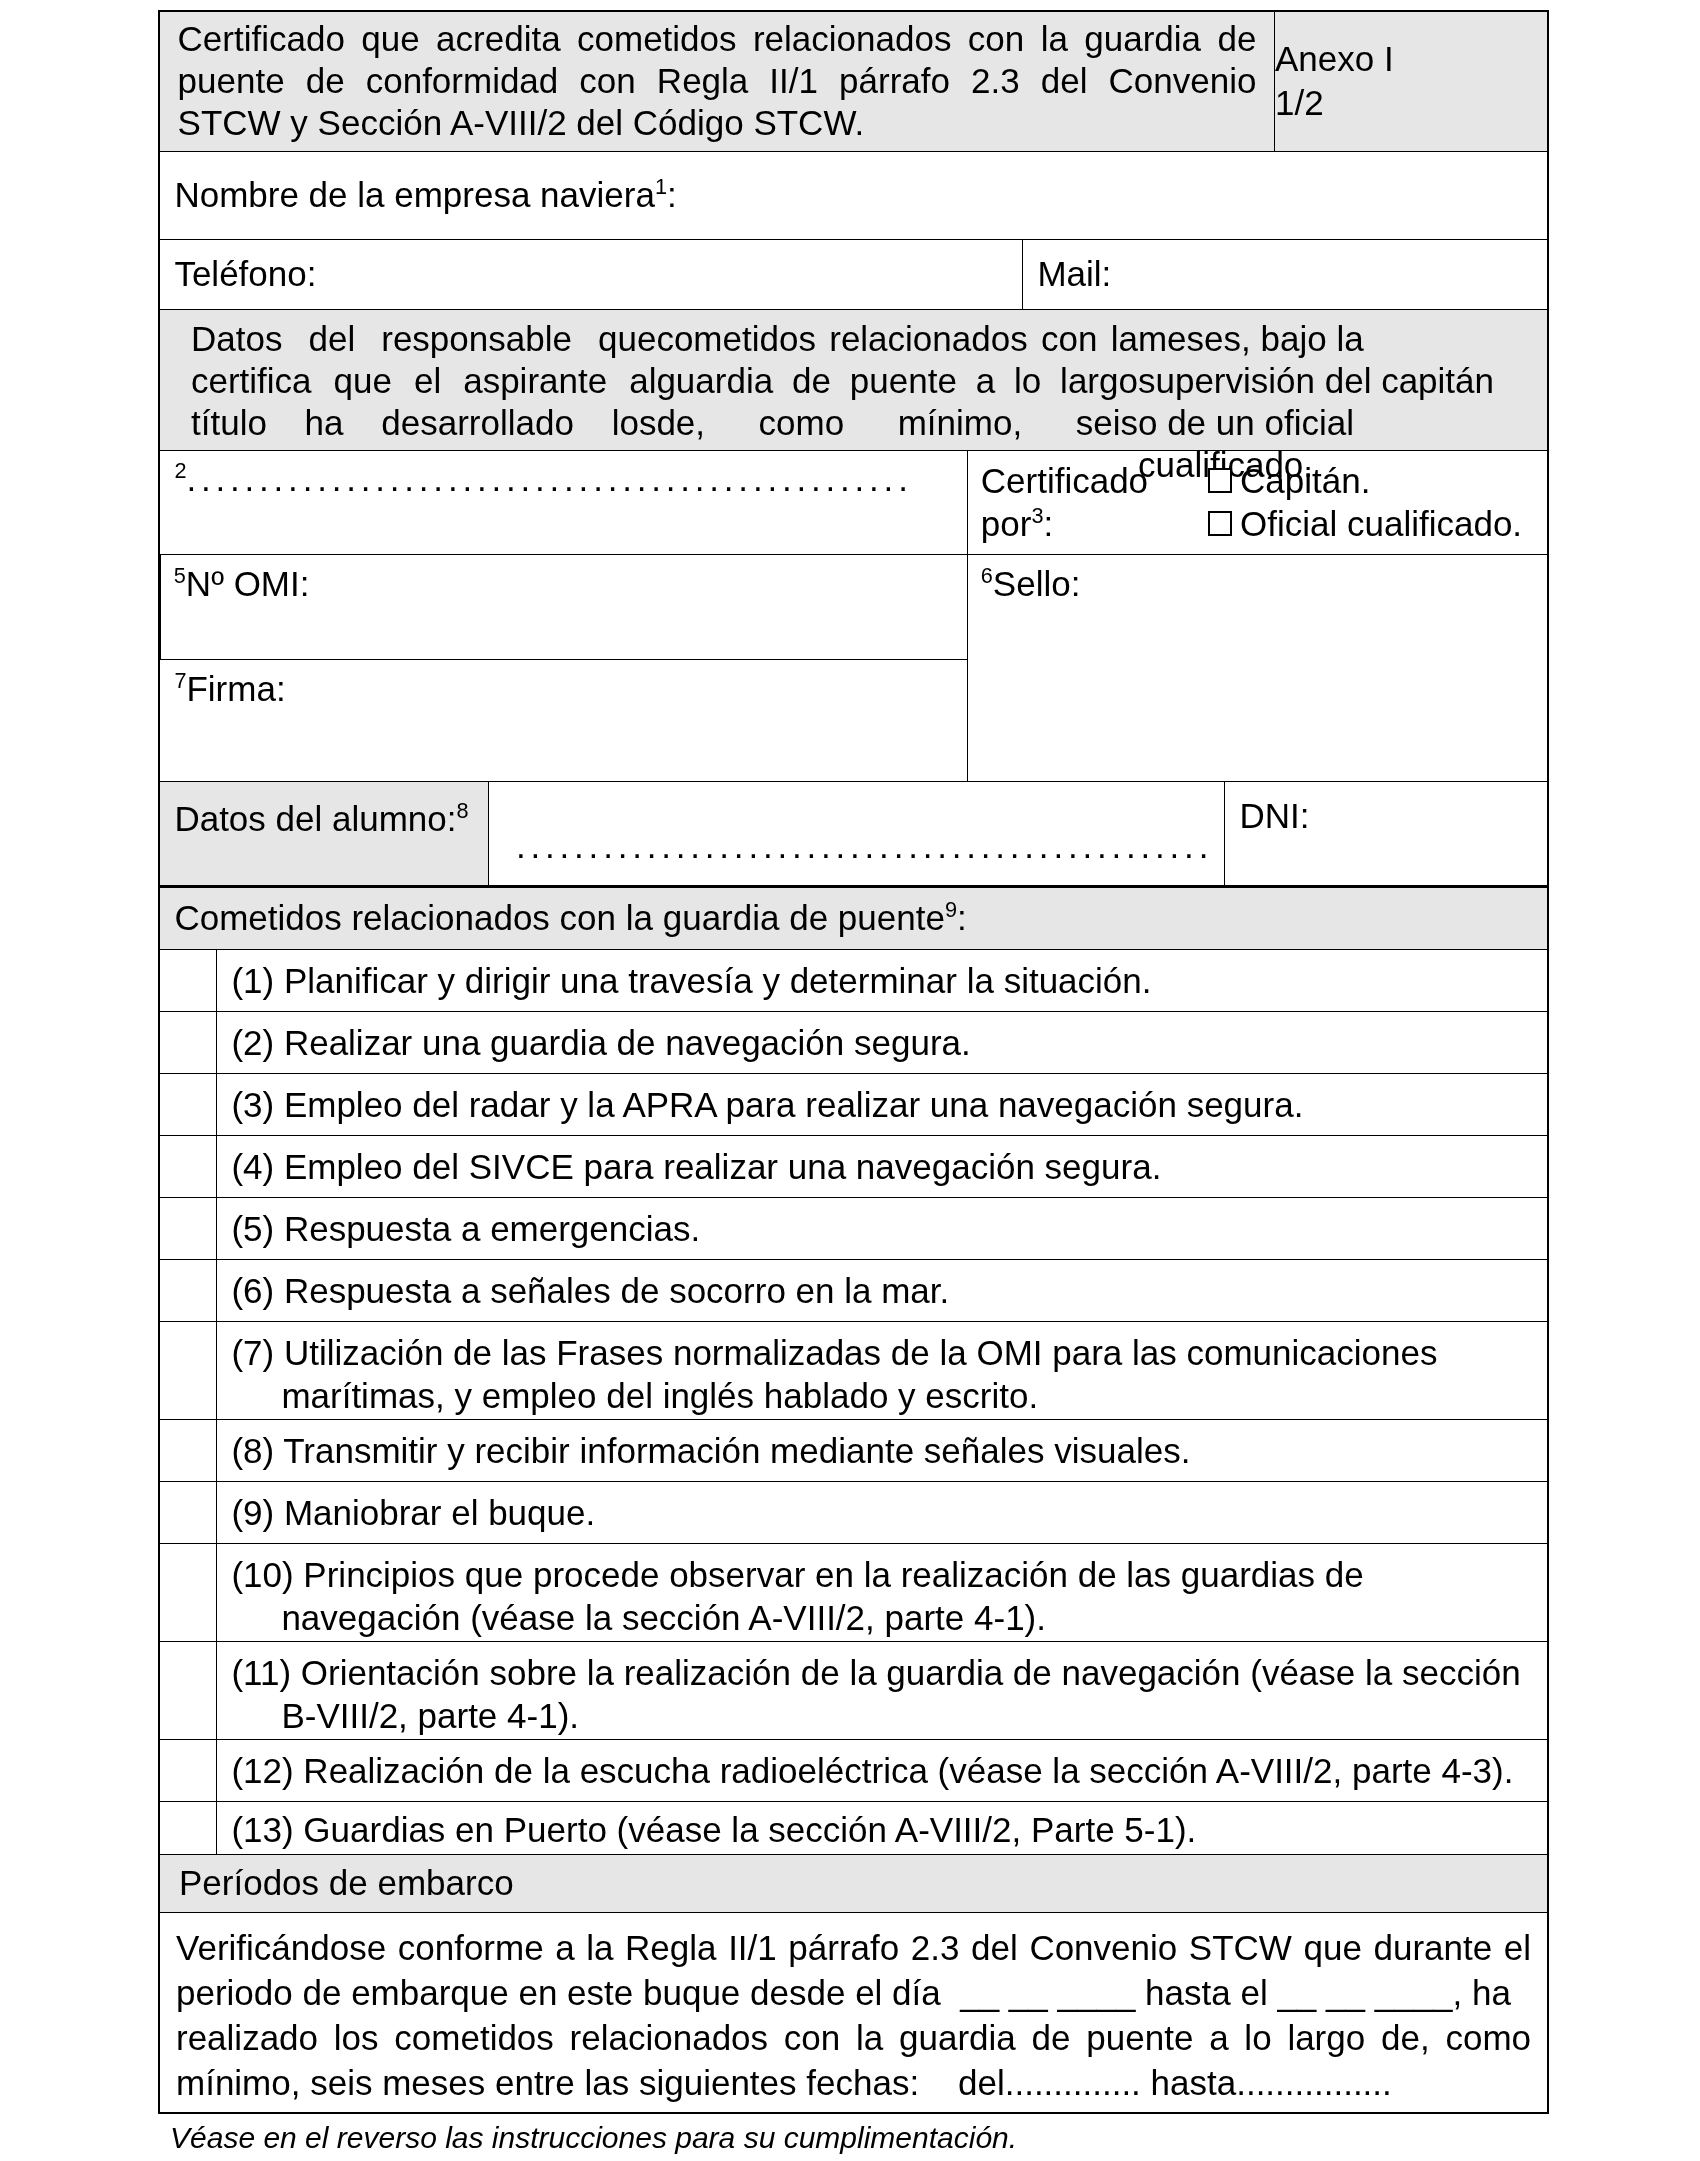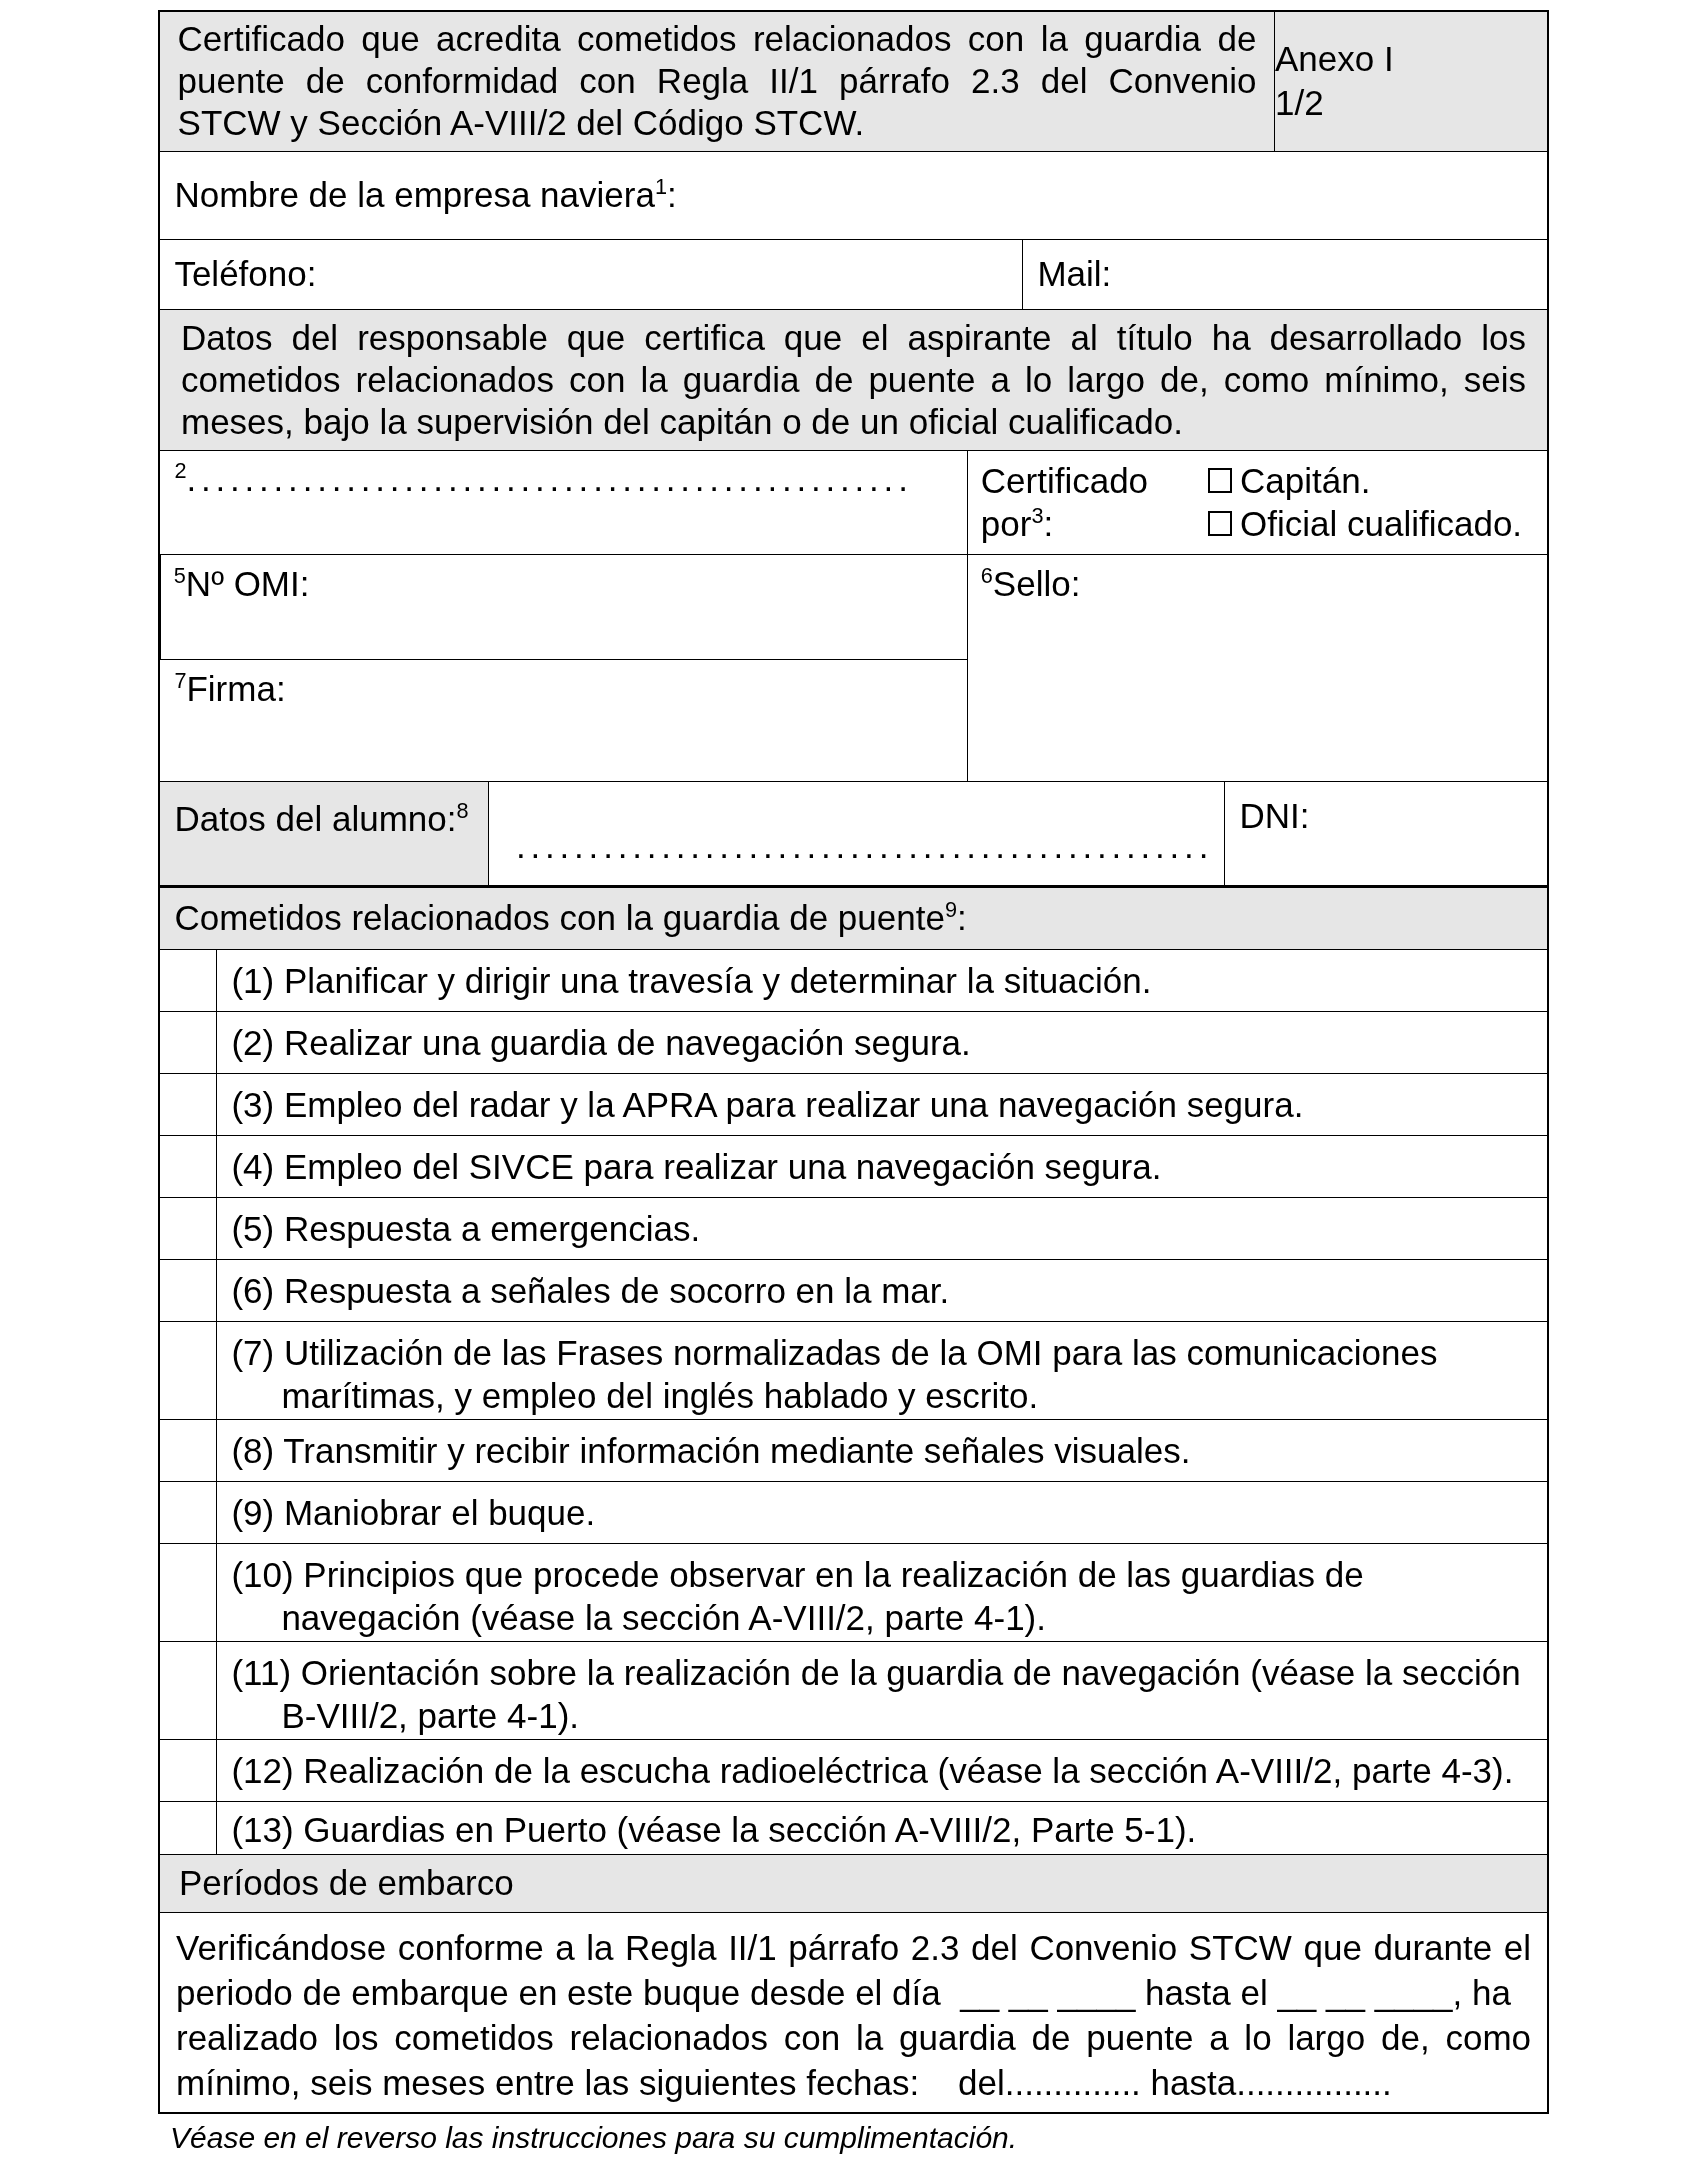--- a/index.html
+++ b/index.html
@@ -40,21 +40,21 @@
   
   .r-company { height: 88px; align-items: center; }
   .r-company .cell { padding-left: 14.4px; }
   .r-contact { height: 70px; }
   .r-contact .cell { display: flex; align-items: center; padding-left: 14.4px; }
   .c-phone { width: 862px; }
   .c-mail { flex: 1; }
 
   
   .r-respnote { height: 141px; }
-  .r-respnote .cell { width: 100%; padding: 8px 21px; line-height: 42px; display: flex; flex-direction: column; justify-content: center; }
+  .r-respnote .cell { width: 100%; padding: 8px 31px; line-height: 42px; display: flex; flex-direction: row; justify-content: center; }
 
   
   .r-supervised { height: 104px; }
   .c-respname { width: 807px; padding: 8px 0 0 14.4px; }
   .dots { letter-spacing: 4.8px; }
   .c-supervised { flex: 1; display: flex; align-items: center; }
   .sup-label { width: 240px; padding-left: 12.8px; line-height: 43px; }
   .options { flex: 1; }
   .option { display: flex; align-items: center; line-height: 43px; }
   .checkbox {

